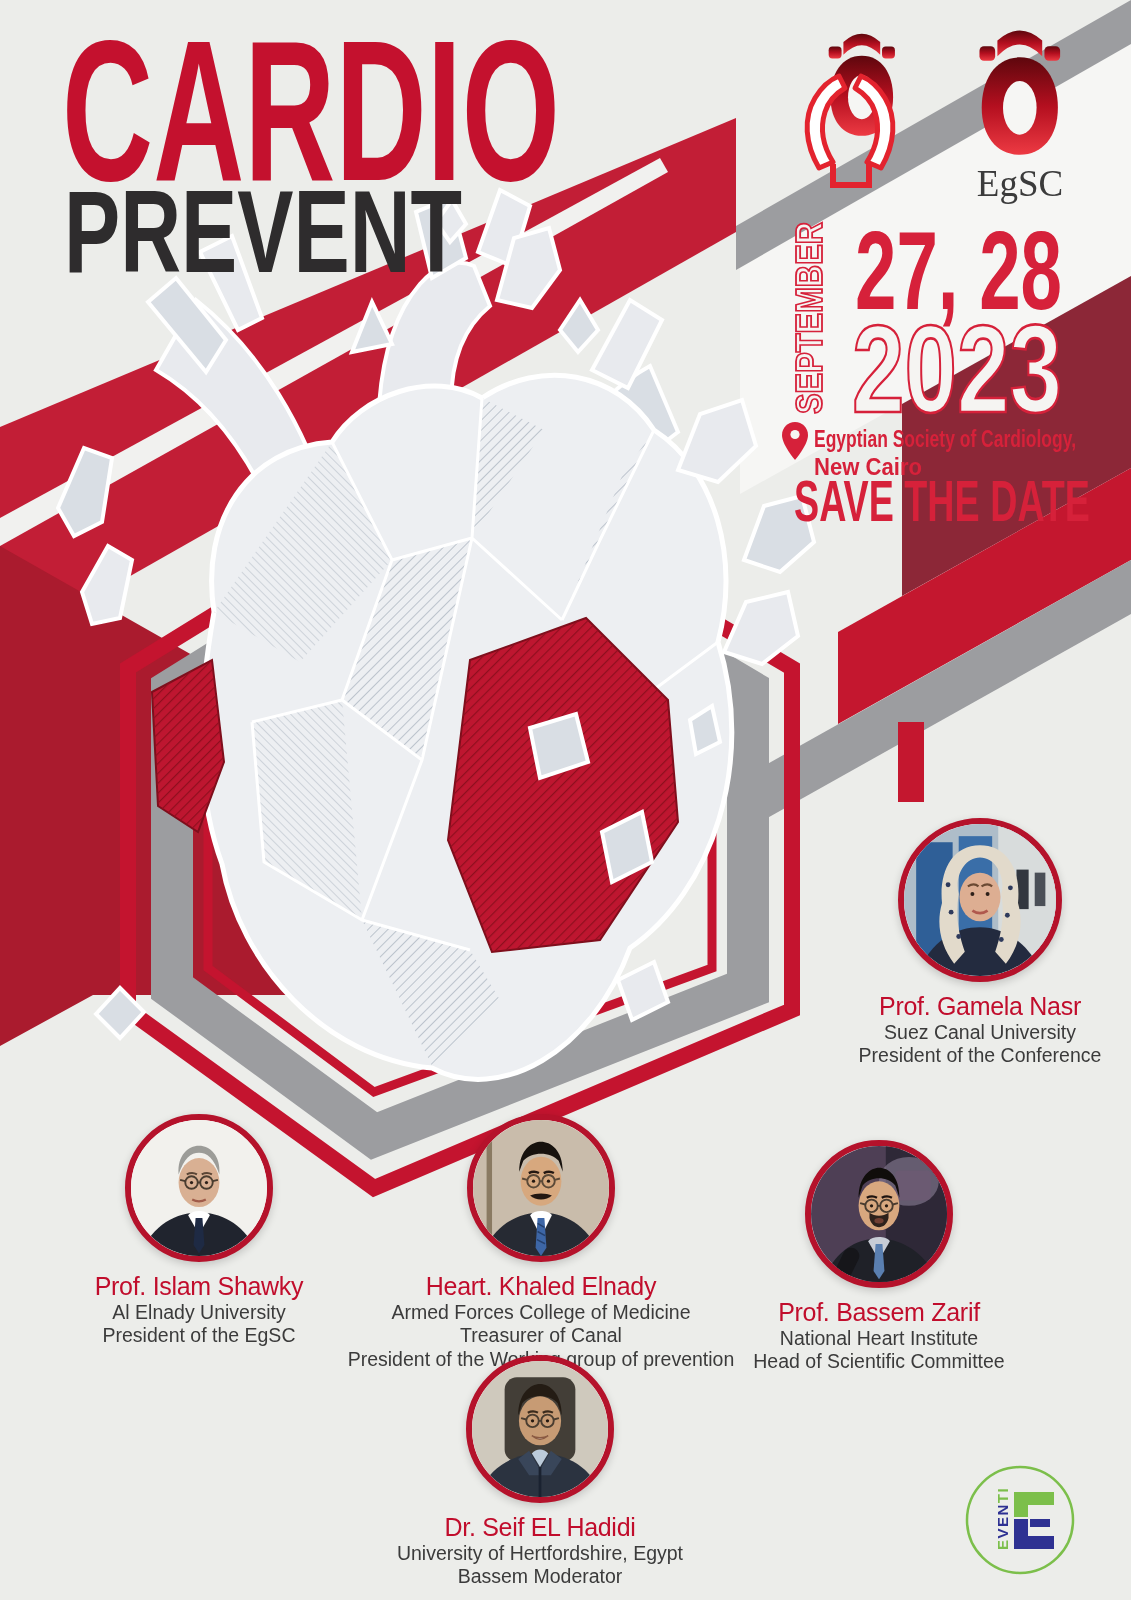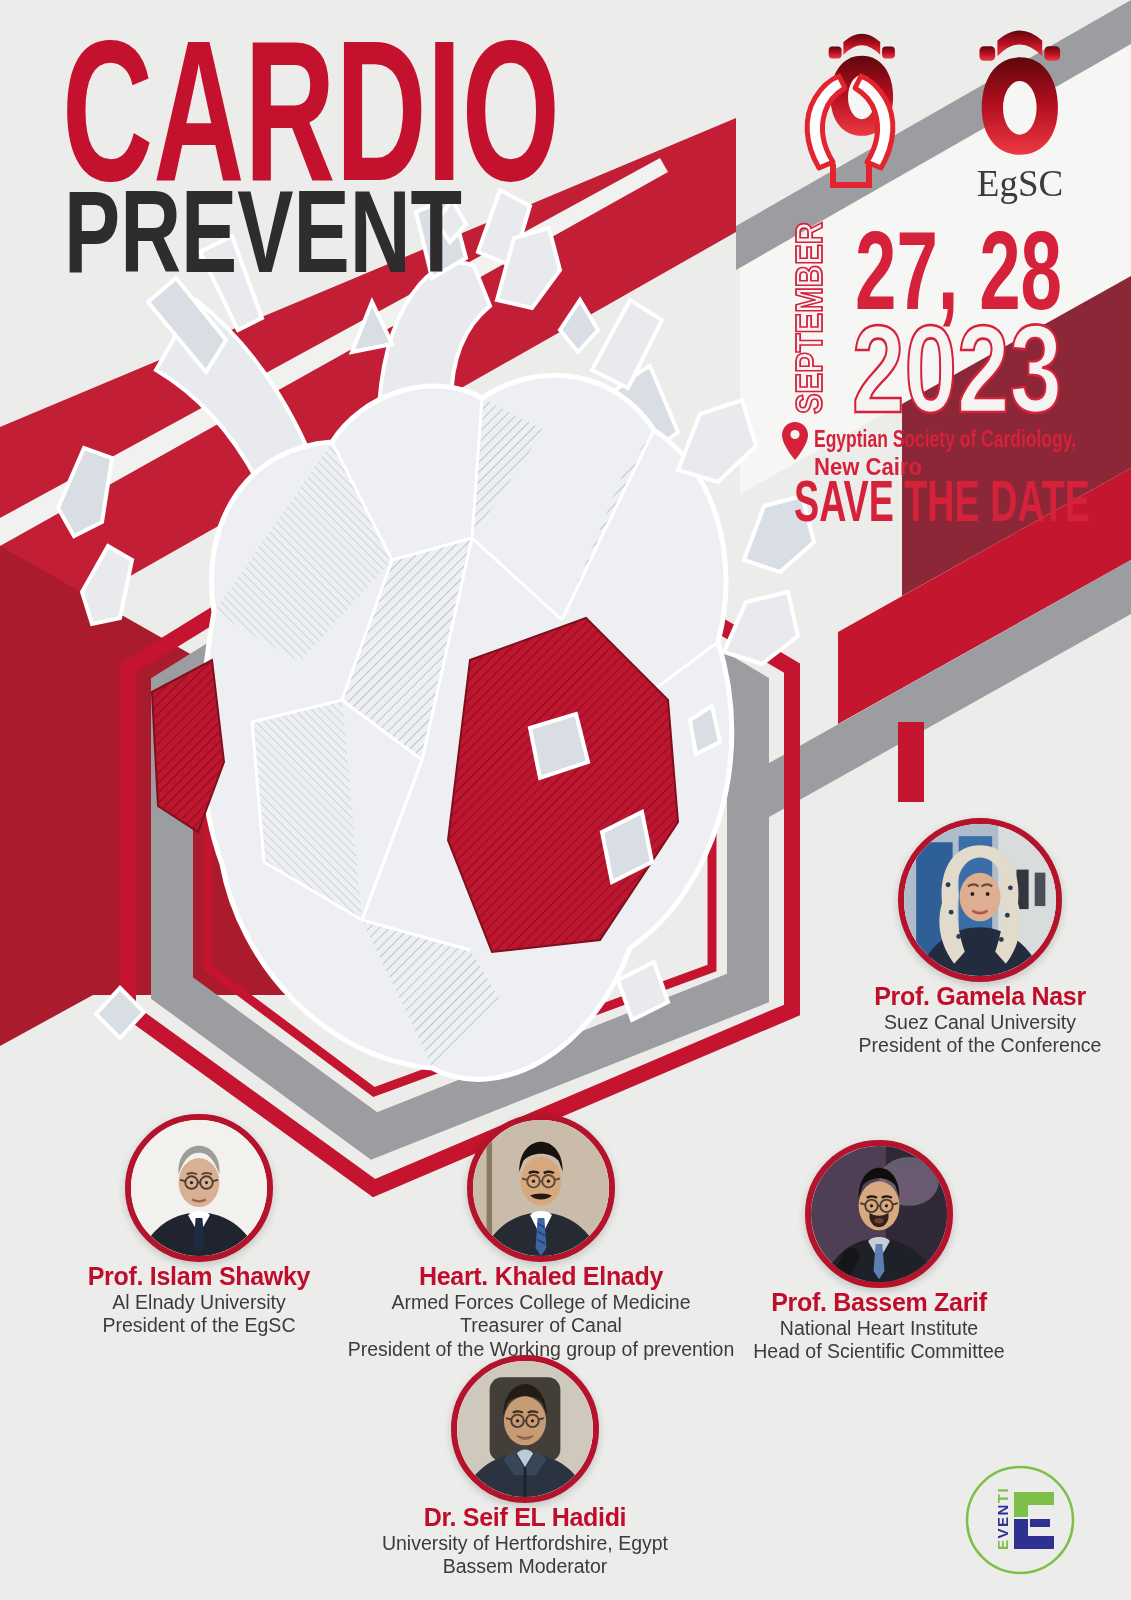--- a/index.html
+++ b/index.html
@@ -16,21 +16,21 @@
   .hl{fill:none;stroke:#fff;stroke-width:3;stroke-linejoin:round;}
   .hr{fill:#BE1630;stroke:#7E0E1C;stroke-width:2;}
   .hrp{fill:url(#hatchR);}
   .hexO{fill:none;stroke:#C4142F;stroke-width:16;}
   .hexG{fill:none;stroke:#9C9DA0;stroke-width:42;}
   .hexI{fill:none;stroke:#C4142F;stroke-width:9;}
   
   .speaker{position:absolute;display:flex;flex-direction:column;align-items:center;text-align:center;}
   .photo{border-radius:50%;border:6px solid #B5122B;overflow:hidden;background:#fff;box-shadow:0 3px 8px rgba(0,0,0,.18);}
   .photo svg{width:100%;height:100%;}
-  .s-name{margin-top:0;font-weight:bold;font-size:25px;letter-spacing:-0.3px;color:#C10D2C;line-height:1.15;}
+  .s-name{margin-top:10px;font-weight:normal;font-size:25px;letter-spacing:-0.3px;color:#C10D2C;line-height:1.15;}
   .s-line{font-size:19.5px;color:#3B3B3B;line-height:1.2;}
 </style>
 </head>
 <body>
 
 <div id="poster">
 
   <svg class="abs" style="left:0;top:0;" width="1131" height="1600" viewBox="0 0 1131 1600">
     <defs>
       <pattern id="hatchA" width="7" height="7" patternUnits="userSpaceOnUse" patternTransform="rotate(45)">
@@ -279,21 +279,21 @@
           <rect x="20" y="74" width="12" height="30" rx="6" fill="#16161A"></rect>
           <rect x="24" y="100" width="4" height="14" fill="#0E0E10"></rect>
         </g>
       </svg>
     </div>
     <div class="s-name">Prof. Bassem Zarif</div>
     <div class="s-line">National Heart Institute</div>
     <div class="s-line">Head of Scientific Committee</div>
   </div>
 
-  <div class="speaker" style="left:330px;top:1355px;width:390px;">
+  <div class="speaker" style="left:345px;top:1355px;width:390px;">
     <div class="photo" style="width:136px;height:136px;">
       <svg viewBox="0 0 100 100">
         <rect width="100" height="100" fill="#CFC9BD"></rect>
         <rect x="24" y="12" width="52" height="62" rx="9" fill="#433E37"></rect>
         <path d="M4,100 C12,78 30,68 50,68 C70,68 88,78 96,100 Z" fill="#2B3340"></path>
         <path d="M34,72 L42,66 50,80 58,66 66,72 58,84 42,84 Z" fill="#39465A"></path>
         <path d="M44,68 L50,78 56,68 C53,64 47,64 44,68 Z" fill="#BCCBDA"></path>
         <rect x="49" y="78" width="2" height="22" fill="#1A2230"></rect>
         <ellipse cx="50" cy="44" rx="15.5" ry="18" fill="#C79B74"></ellipse>
         <path d="M34,40 C34,24 43,17 50,17 C57,17 66,24 66,40 L63,31 C57,24 43,24 37,31 Z" fill="#241C14"></path>

